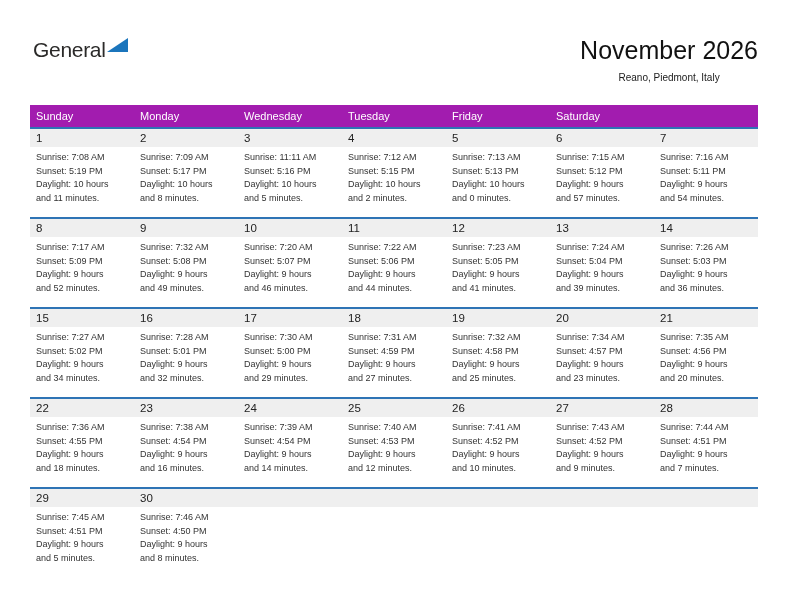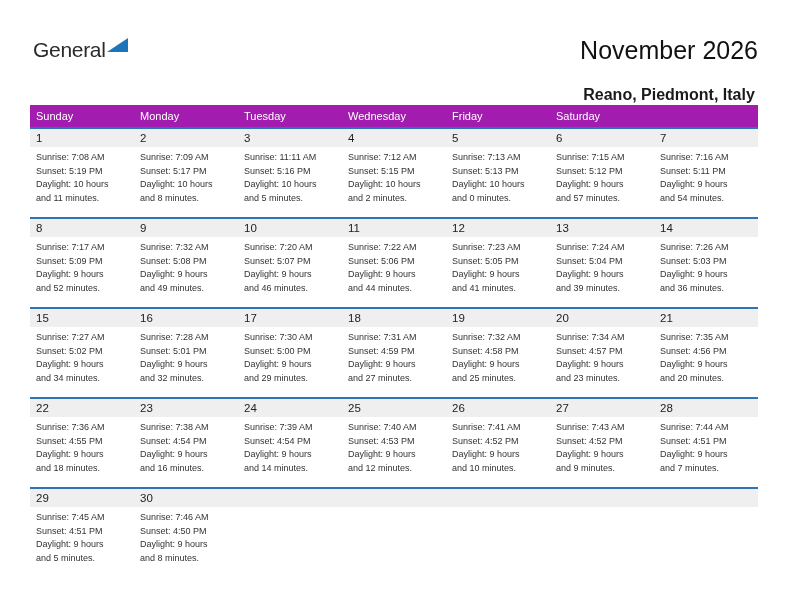--- a/index.html
+++ b/index.html
@@ -19,21 +19,21 @@
     width: 0; height: 0;
     border-left: 21px solid transparent;
     border-bottom: 14px solid #1b75bc;
     margin-left: 1px; margin-bottom: 4px;
   }
   .logo-line2 { font-size: 21px; color: #1b75bc; padding-left: 57px; margin-top: -7px; letter-spacing: -0.3px; }
 
   
   .titles { position: absolute; right: 34px; top: 36px; text-align: center; }
   .title { font-size: 25px; color: #111111; }
-  .subtitle { font-size: 16px; font-weight: bold; color: #1a1a1a; margin-top: 21px; }
+  .subtitle { font-size: 10px; font-weight: normal; color: #1a1a1a; margin-top: 7px; }
 
   
   .calendar { position: absolute; left: 30px; top: 105px; width: 728px; }
   .weekday-row {
     display: grid; grid-template-columns: repeat(7, 1fr);
     background: #a21caf; height: 22px;
   }
   .weekday-cell { color: #ffffff; font-size: 11px; line-height: 22px; padding-left: 6px; overflow: hidden; }
   .week-row {
     display: grid; grid-template-columns: repeat(7, 1fr);
@@ -63,22 +63,22 @@
 
   <div class="titles">
     <div class="title">November 2026</div>
     <div class="subtitle">Reano, Piedmont, Italy</div>
   </div>
 
   <div class="calendar">
     <div class="weekday-row">
         <div class="weekday-cell">Sunday</div>
         <div class="weekday-cell">Monday</div>
+        <div class="weekday-cell">Wednesday</div>
         <div class="weekday-cell">Tuesday</div>
-        <div class="weekday-cell">Wednesday</div>
         <div class="weekday-cell">Friday</div>
         <div class="weekday-cell">Saturday</div>
       </div>
     <div>
         <div class="week-row">
           <div class="day-cell">
             <div class="day-num">1</div>
             <div class="day-body">
               <div class="detail-line">Sunrise: 7:08 AM</div>
               <div class="detail-line">Sunset: 5:19 PM</div>

